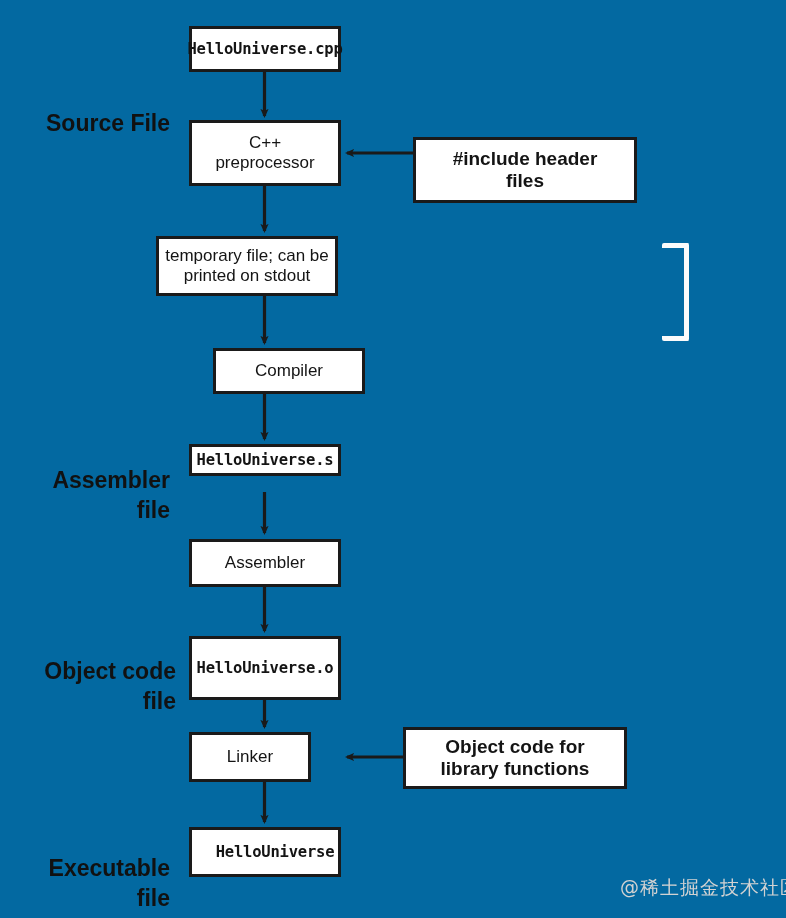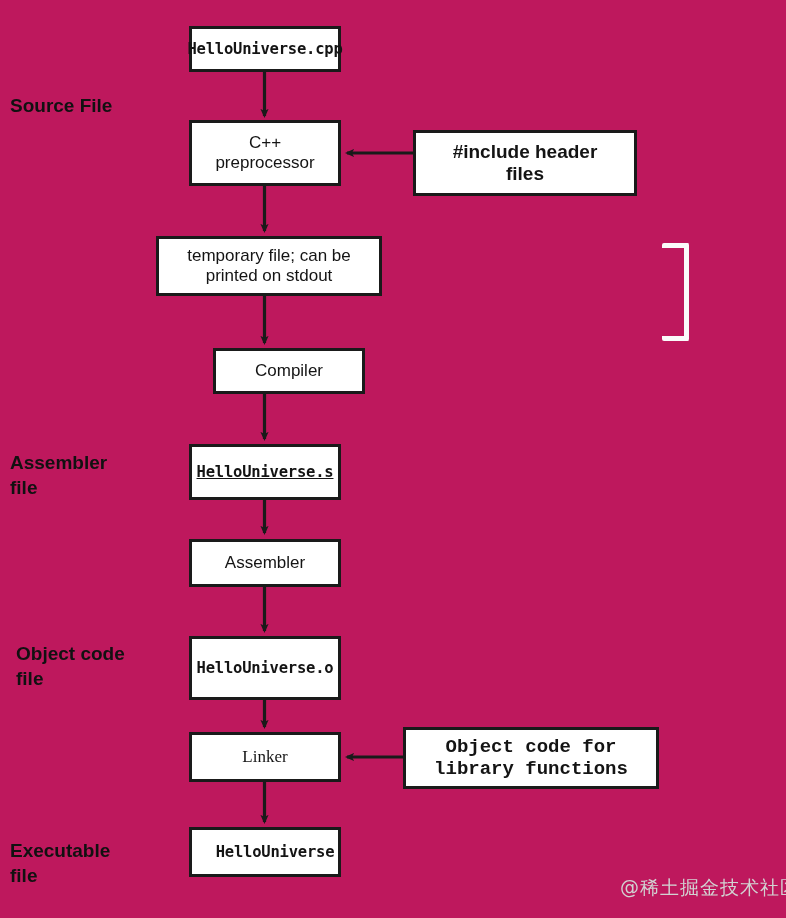--- a/index.html
+++ b/index.html
@@ -4,21 +4,21 @@
 <style>
   html, body {
     margin: 0;
     padding: 0;
     background: #ffffff;
   }
   #canvas {
     position: relative;
     width: 786px;
     height: 918px;
-    background: #be185d;
+    background: #0369a1;
     overflow: hidden;
     font-family: "Liberation Sans", sans-serif;
   }
   #arrow-layer {
     position: absolute;
     left: 0; top: 0;
     width: 786px;
     height: 918px;
     pointer-events: none;
   }
@@ -46,26 +46,27 @@
     font-weight: 400;
   }
   .node-bold {
     font-family: "Liberation Sans", sans-serif;
     font-size: 19px;
     font-weight: 700;
   }
   .stage-label {
     position: absolute;
     font-family: "Liberation Sans", sans-serif;
-    font-size: 19px;
+    font-size: 23px;
     font-weight: 700;
     color: #111111;
-    text-align: left;
+    text-align: right;
     line-height: 1.32;
     white-space: pre-line;
+    margin-top: 15px;
   }
   .watermark {
     position: absolute;
     font-family: "DejaVu Sans", sans-serif;
     font-size: 19px;
     color: #d2d2d2;
     letter-spacing: 1px;
     white-space: nowrap;
   }
   .ghost-mark {
@@ -100,37 +101,37 @@
       <line x1="413" y1="153" x2="347" y2="153"></line>
       <line x1="403" y1="757" x2="347" y2="757"></line>
     </g>
   </svg>
 
   <div class="node node-mono" style="left:189px; top:26px; width:152px; height:46px;">HelloUniverse.cpp</div>
 
   <div class="node node-plain" style="left:189px; top:120px; width:152px; height:66px; white-space:pre-line;">C++
 preprocessor</div>
 
-  <div class="node node-bold" style="left:413px; top:130px; width:224px; height:66px; white-space:pre-line;">#include header
+  <div class="node node-bold" style="left:413px; top:137px; width:224px; height:66px; white-space:pre-line;">#include header
 files</div>
 
-  <div class="node node-plain" style="left:156px; top:236px; width:226px; height:60px; white-space:pre-line;">temporary file; can be
+  <div class="node node-plain" style="left:156px; top:236px; width:182px; height:60px; white-space:pre-line;">temporary file; can be
 printed on stdout</div>
 
   <div class="node node-plain" style="left:189px; top:348px; width:152px; height:46px;margin-left:24px;">Compiler</div>
 
-  <div class="node node-mono" style="left:189px; top:444px; width:152px; height:56px;text-decoration:underline;">HelloUniverse.s</div>
+  <div class="node node-mono" style="left:189px; top:444px; width:152px; height:32px;">HelloUniverse.s</div>
 
   <div class="node node-plain" style="left:189px; top:539px; width:152px; height:48px;">Assembler</div>
 
   <div class="node node-mono" style="left:189px; top:636px; width:152px; height:64px;">HelloUniverse.o</div>
 
-  <div class="node node-plain" style="left:189px; top:732px; width:152px; height:50px;font-family:Liberation Serif, serif;">Linker</div>
+  <div class="node node-plain" style="left:189px; top:732px; width:122px; height:50px;">Linker</div>
 
-  <div class="node node-bold" style="left:403px; top:727px; width:256px; height:62px; white-space:pre-line;font-family:Liberation Mono, monospace;">Object code for
+  <div class="node node-bold" style="left:403px; top:727px; width:224px; height:62px; white-space:pre-line;">Object code for
 library functions</div>
 
   <div class="node node-mono" style="left:189px; top:827px; width:152px; height:50px;padding-left:20px;">HelloUniverse</div>
 
   <div class="stage-label" style="left:10px; top:93px; width:160px;">Source File</div>
 
   <div class="stage-label" style="left:10px; top:450px; width:160px;">Assembler
 file</div>
 
   <div class="stage-label" style="left:16px; top:641px; width:160px;">Object code

